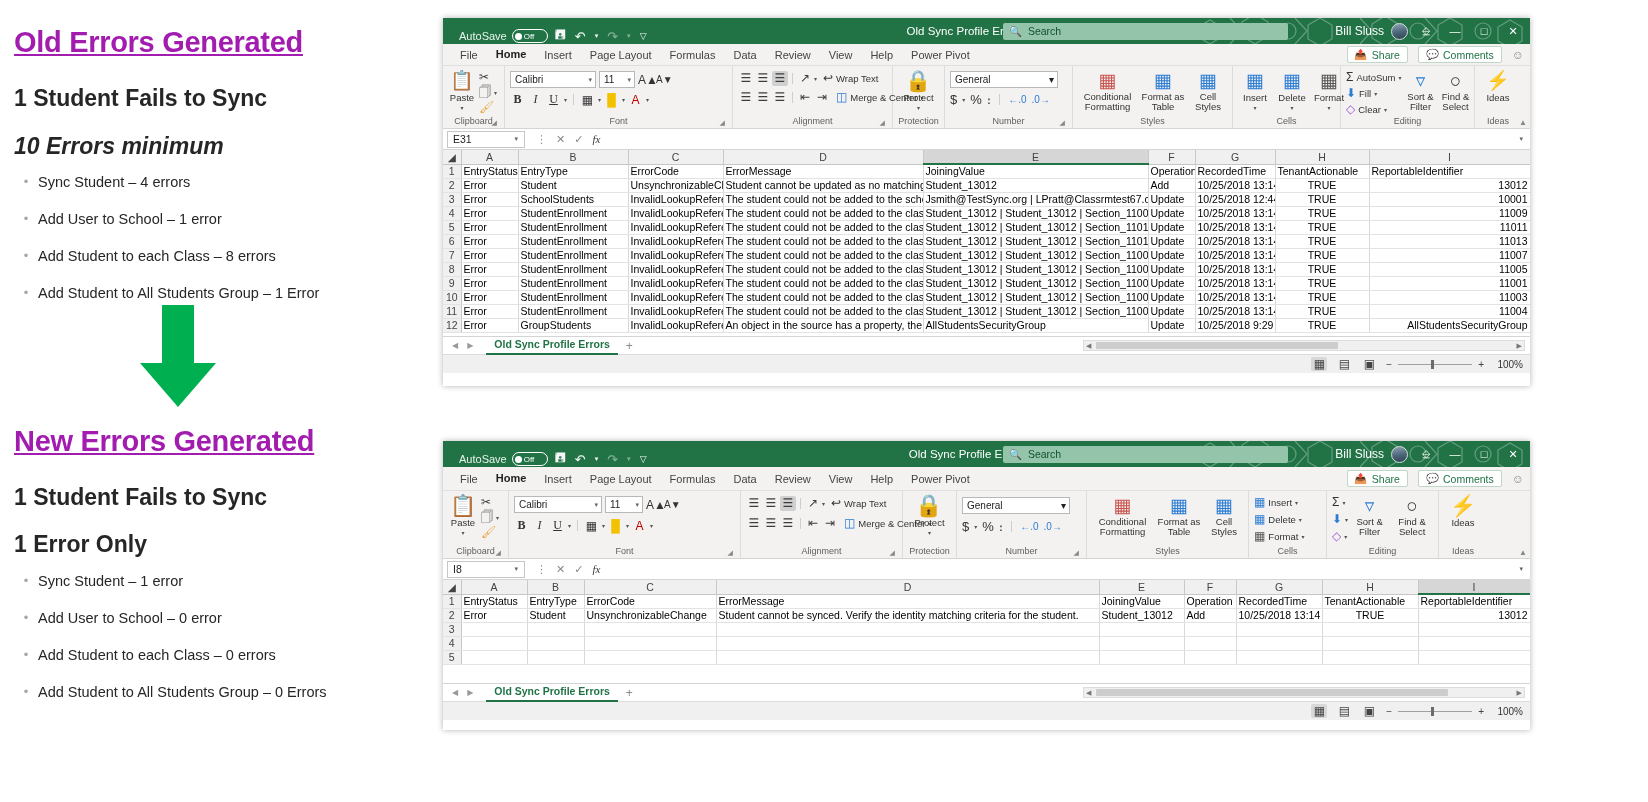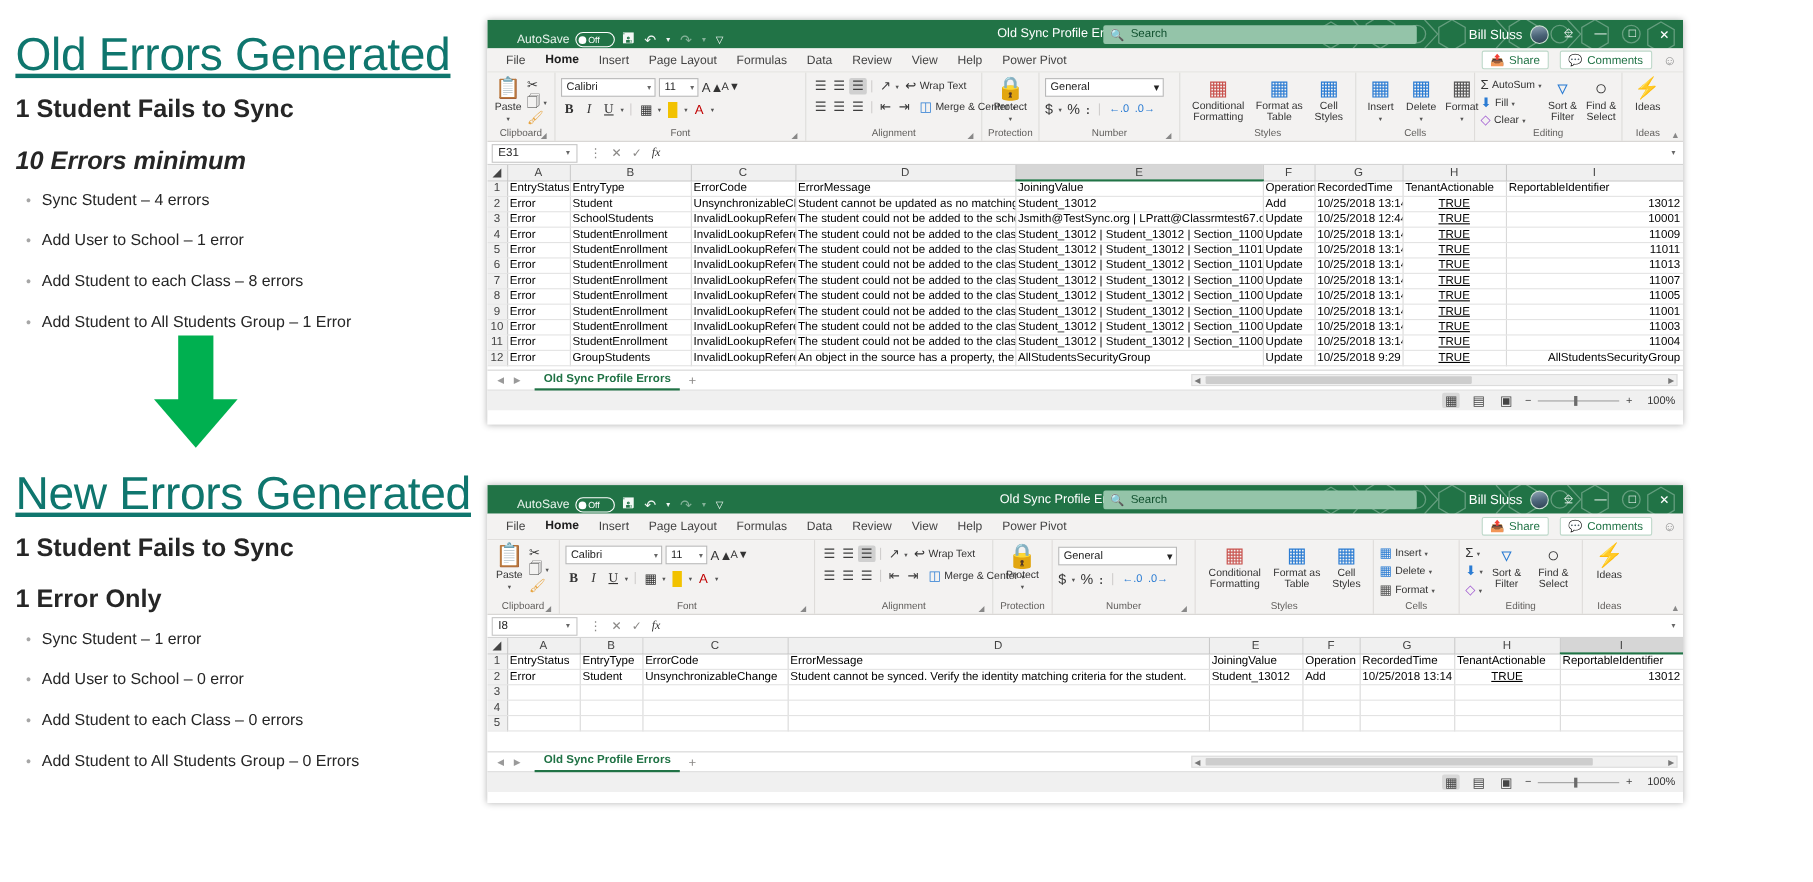--- a/index.html
+++ b/index.html
@@ -9,21 +9,21 @@
     background:#ffffff;
     font-family:"Liberation Sans", sans-serif;
     overflow:hidden;
     position:relative;
   }
 
   
   .left-panel { position:absolute; left:0; top:0; width:440px; height:802px; }
 
   .slide-title {
-    font-size:42px; font-weight:normal; color:#0f766e;
+    font-size:29px; font-weight:bold; color:#a21caf;
     text-decoration:underline; letter-spacing:-0.3px;
     white-space:nowrap;
   }
   .slide-sub {
     font-size:23px; font-weight:bold; color:#262626;
     white-space:nowrap;
   }
   .bullet-row { display:flex; align-items:flex-start; }
   .bullet-dot {
     color:#a6a6a6; font-size:13px; line-height:18px;
@@ -61,21 +61,21 @@
     font-family:"Liberation Sans", sans-serif;
   }
   #excel-top { left:443px; top:18px; width:1087px; height:368px; }
   #excel-bottom { left:443px; top:441px; width:1087px; height:289px; }
 
   
   .titlebar {
     height:26px; background:#217346; position:relative;
     display:flex; align-items:center; color:#ffffff; font-size:11px;
   }
-  .tb-left { display:flex; align-items:center; padding-left:27px; gap:5px; z-index:2;margin-top:10px;}
+  .tb-left { display:flex; align-items:center; padding-left:16px; gap:5px; z-index:2;margin-top:10px;}
   .autosave-label { font-size:11px; color:#e8f3ec; }
   .autosave-toggle {
     width:36px; height:14px; border-radius:8px;
     border:1px solid #ffffff; display:flex; align-items:center;
     padding:0 2px; gap:2px;
   }
   .autosave-knob { width:7px; height:7px; border-radius:50%; background:#ffffff; }
   .autosave-off { font-size:8px; color:#ffffff; letter-spacing:0; }
   .qat-icon { font-size:13px; color:#ffffff; opacity:0.95; padding:0 2px; cursor:pointer; }
   .qat-icon.dim { opacity:0.45; }
@@ -199,21 +199,21 @@
     background:#f0f0f0; text-align:center; color:#444; font-weight:normal;
     height:14px; border-bottom:1px solid #c6c6c6; border-right:1px solid #c9c9c9;
   }
   table.sheet thead th.sel-col { background:#d6d6d6; border-bottom:2px solid #217346; }
   table.sheet td.rownum, table.sheet thead th.corner {
     background:#f0f0f0; text-align:center; color:#444; width:18px;
     border-right:1px solid #c6c6c6;
   }
   table.sheet tbody td { height:14px; }
   td.num { text-align:right; padding-right:4px; }
-  td.ctr { text-align:center;text-decoration:underline; }
+  td.ctr { text-align:center; }
 
   
   .tabbar {
     height:18px; background:#ffffff; border-top:1px solid #d4d4d4;
     display:flex; align-items:center; padding-left:4px; gap:8px; position:relative;
   }
   .navarrows { display:flex; gap:9px; color:#9a9a9a; font-size:8px; padding:0 5px; }
   .sheet-tab {
     font-size:10.5px; color:#217346; font-weight:bold;
     border-bottom:2px solid #217346; padding:0 8px; line-height:17px; cursor:pointer;

